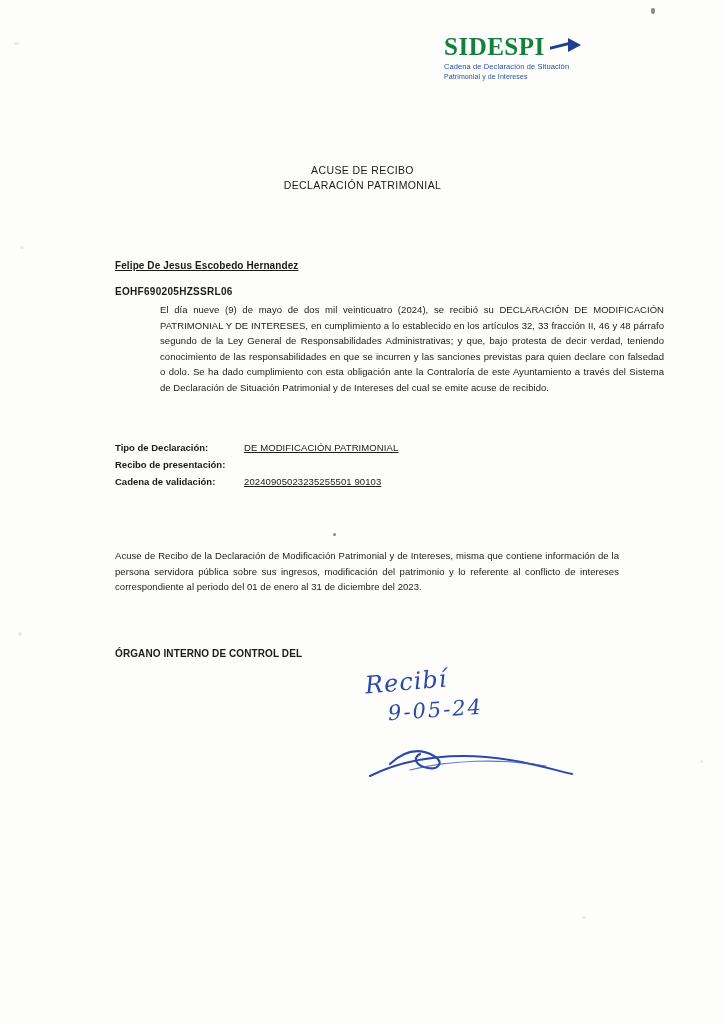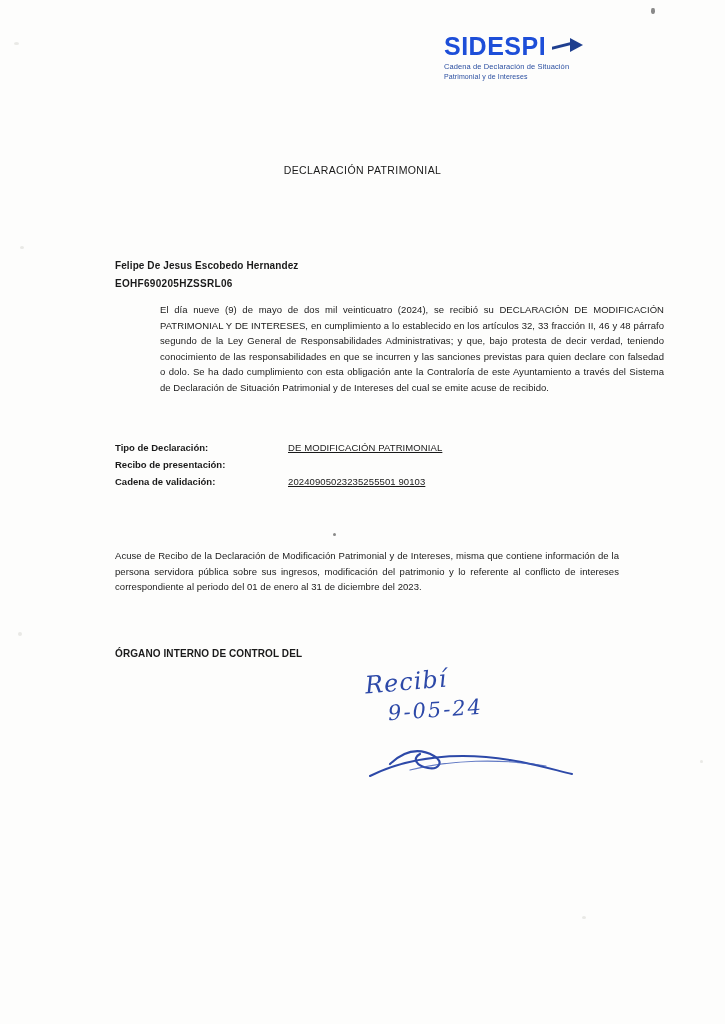--- a/index.html
+++ b/index.html
@@ -30,25 +30,25 @@
 
   
   .logo-block {
     position: absolute;
     left: 444px;
     top: 34px;
     width: 150px;
     text-align: left;
   }
   .logo-word {
-    font-family: Liberation Sans, sans-serif;
+    font-family: Liberation Serif, serif;
     font-weight: bold;
     font-size: 25px;
     letter-spacing: .5px;
-    color: #1d4ed8;
+    color: #15803d;
     line-height: 1;
     display: inline-block;
   }
   .logo-arrow {
     display: inline-block;
     position: relative;
     width: 34px;
     height: 14px;
     vertical-align: 3px;
     margin-left: 1px;
@@ -103,23 +103,24 @@
   .col {
     position: absolute;
     left: 115px;
     width: 504px;
   }
   .name {
     top: 260px;
     font-size: 10px;
     font-weight: bold;
     letter-spacing: .1px;
+    text-decoration: underline;
   }
   .curp {
-    top: 278px;
+    top: 286px;
     font-size: 10px;
     font-weight: bold;
     letter-spacing: .3px;
   }
   .para {
     font-size: 9.5px;
     line-height: 15.5px;
     text-align: justify;
     letter-spacing: .05px;
   }
@@ -131,21 +132,20 @@
     position: absolute;
     left: 115px;
     top: 442px;
     width: 504px;
     font-size: 9.5px;
   }
   .fields .row {
     display: flex;
     align-items: baseline;
     margin-bottom: 6px;
-    gap: 44px;
   }
   .fields .label {
     font-weight: bold;
     width: 129px;
     flex: 0 0 129px;
   }
   .fields .value {
     flex: 1 1 auto;
     letter-spacing: .1px;
     text-decoration: underline;
@@ -215,20 +215,21 @@
       <span class="logo-word">SIDESPI</span>
       <span class="logo-arrow">
         <span class="bar"></span><span class="head"></span>
       </span>
     </div>
     <div class="logo-sub1">Cadena de Declaración de Situación</div>
     <div class="logo-sub2">Patrimonial y de Intereses</div>
   </div>
 
   <div class="doc-title">
+    <div>ACUSE DE RECIBO</div>
     <div>DECLARACIÓN PATRIMONIAL</div>
   </div>
 
   <div class="col name">Felipe De Jesus Escobedo Hernandez</div>
   <div class="col curp">EOHF690205HZSSRL06</div>
 
   <div class="col para para1">El día nueve (9) de mayo de dos mil veinticuatro (2024), se recibió su DECLARACIÓN DE MODIFICACIÓN PATRIMONIAL Y DE INTERESES, en cumplimiento a lo establecido en los artículos 32, 33 fracción II, 46 y 48 párrafo segundo de la Ley General de Responsabilidades Administrativas; y que, bajo protesta de decir verdad, teniendo conocimiento de las responsabilidades en que se incurren y las sanciones previstas para quien declare con falsedad o dolo. Se ha dado cumplimiento con esta obligación ante la Contraloría de este Ayuntamiento a través del Sistema de Declaración de Situación Patrimonial y de Intereses del cual se emite acuse de recibido.</div>
 
   <div class="fields">
     <div class="row">

